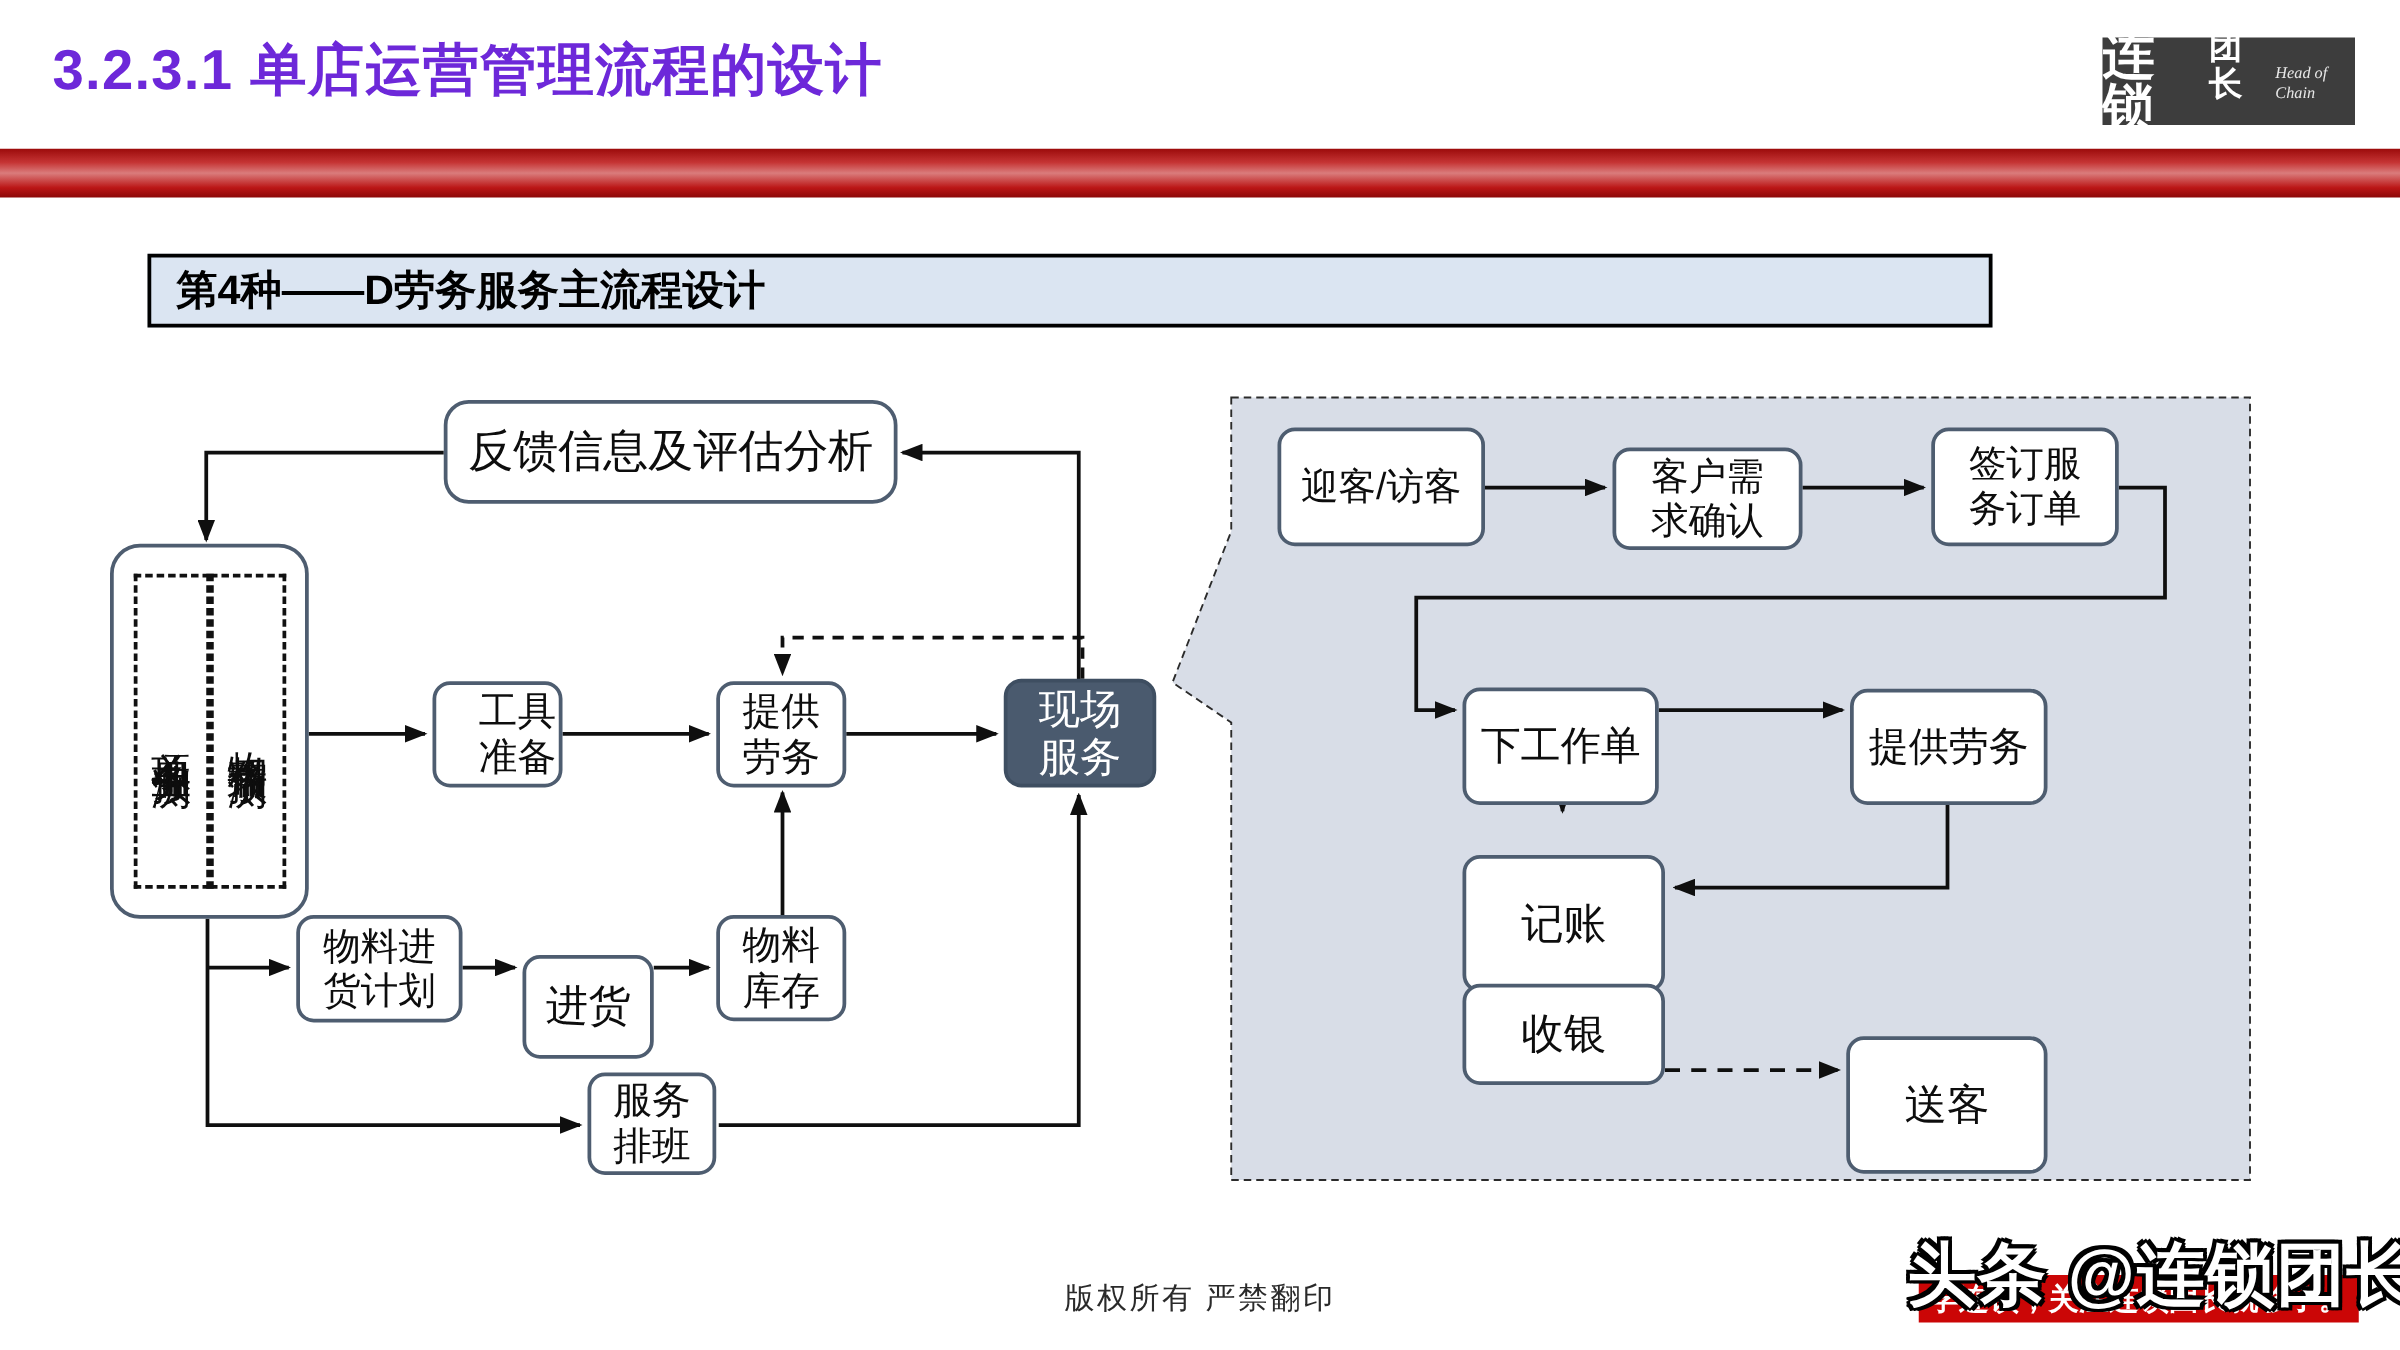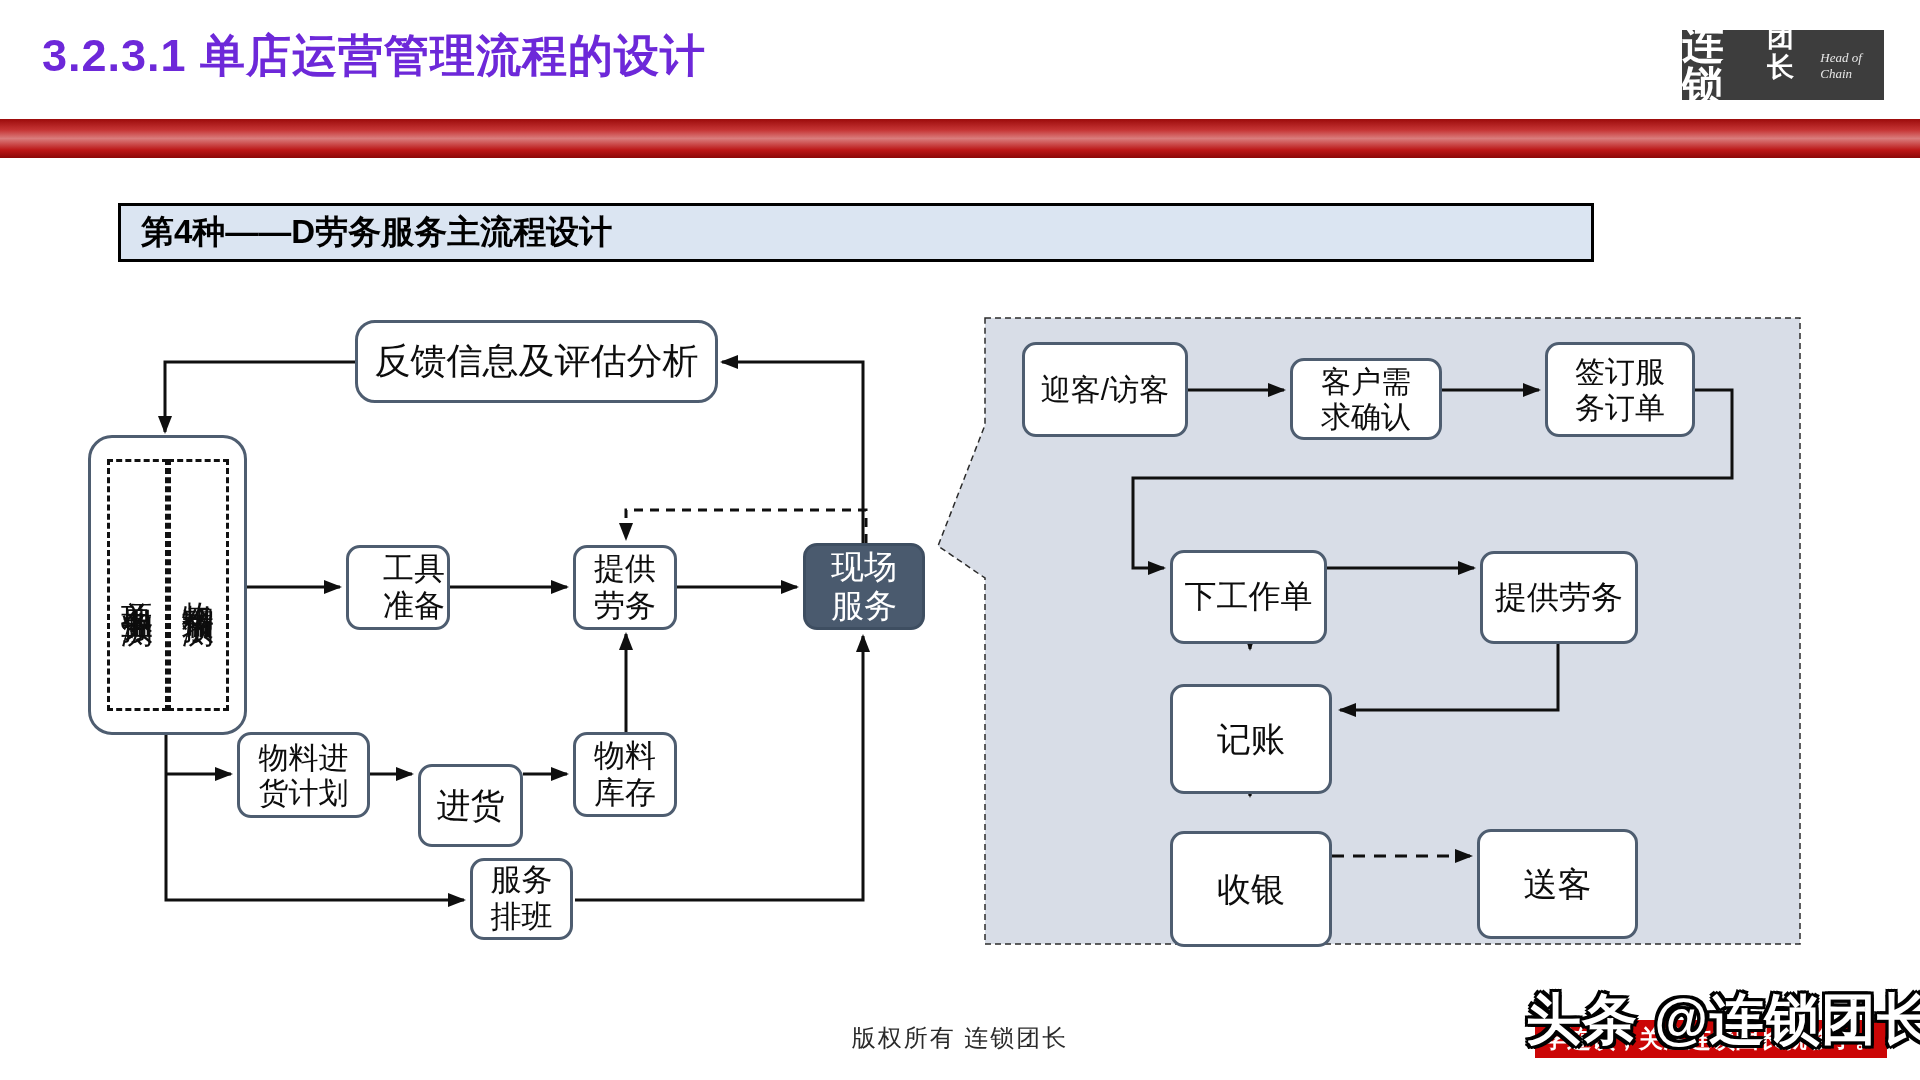--- a/index.html
+++ b/index.html
@@ -162,22 +162,22 @@
 
   <div class="node" style="left:1545px; top:342px; width:150px; height:95px; font-size:30px;">签订服
 务订单</div>
 
   <div class="node lg" style="left:1170px; top:521px; width:157px; height:94px; font-size:32px;">下工作单</div>
 
   <div class="node lg" style="left:1480px; top:522px; width:158px; height:93px; font-size:32px;">提供劳务</div>
 
   <div class="node lg" style="left:1170px; top:655px; width:162px; height:110px;">记账</div>
 
-  <div class="node lg" style="left:1170px; top:802px; width:162px; height:116px;">收银</div>
+  <div class="node lg" style="left:1170px; top:758px; width:162px; height:81px;">收银</div>
 
   <div class="node lg" style="left:1477px; top:800px; width:161px; height:110px;">送客</div>
 
-  <div class="footer">版权所有  连锁团长</div>
+  <div class="footer">版权所有  严禁翻印</div>
 
   <div class="wm-banner">学连锁，关注连锁团长就够了。</div>
   <div class="wm-text">头条 @连锁团长</div>
 
 </div>
 
 </body></html>

